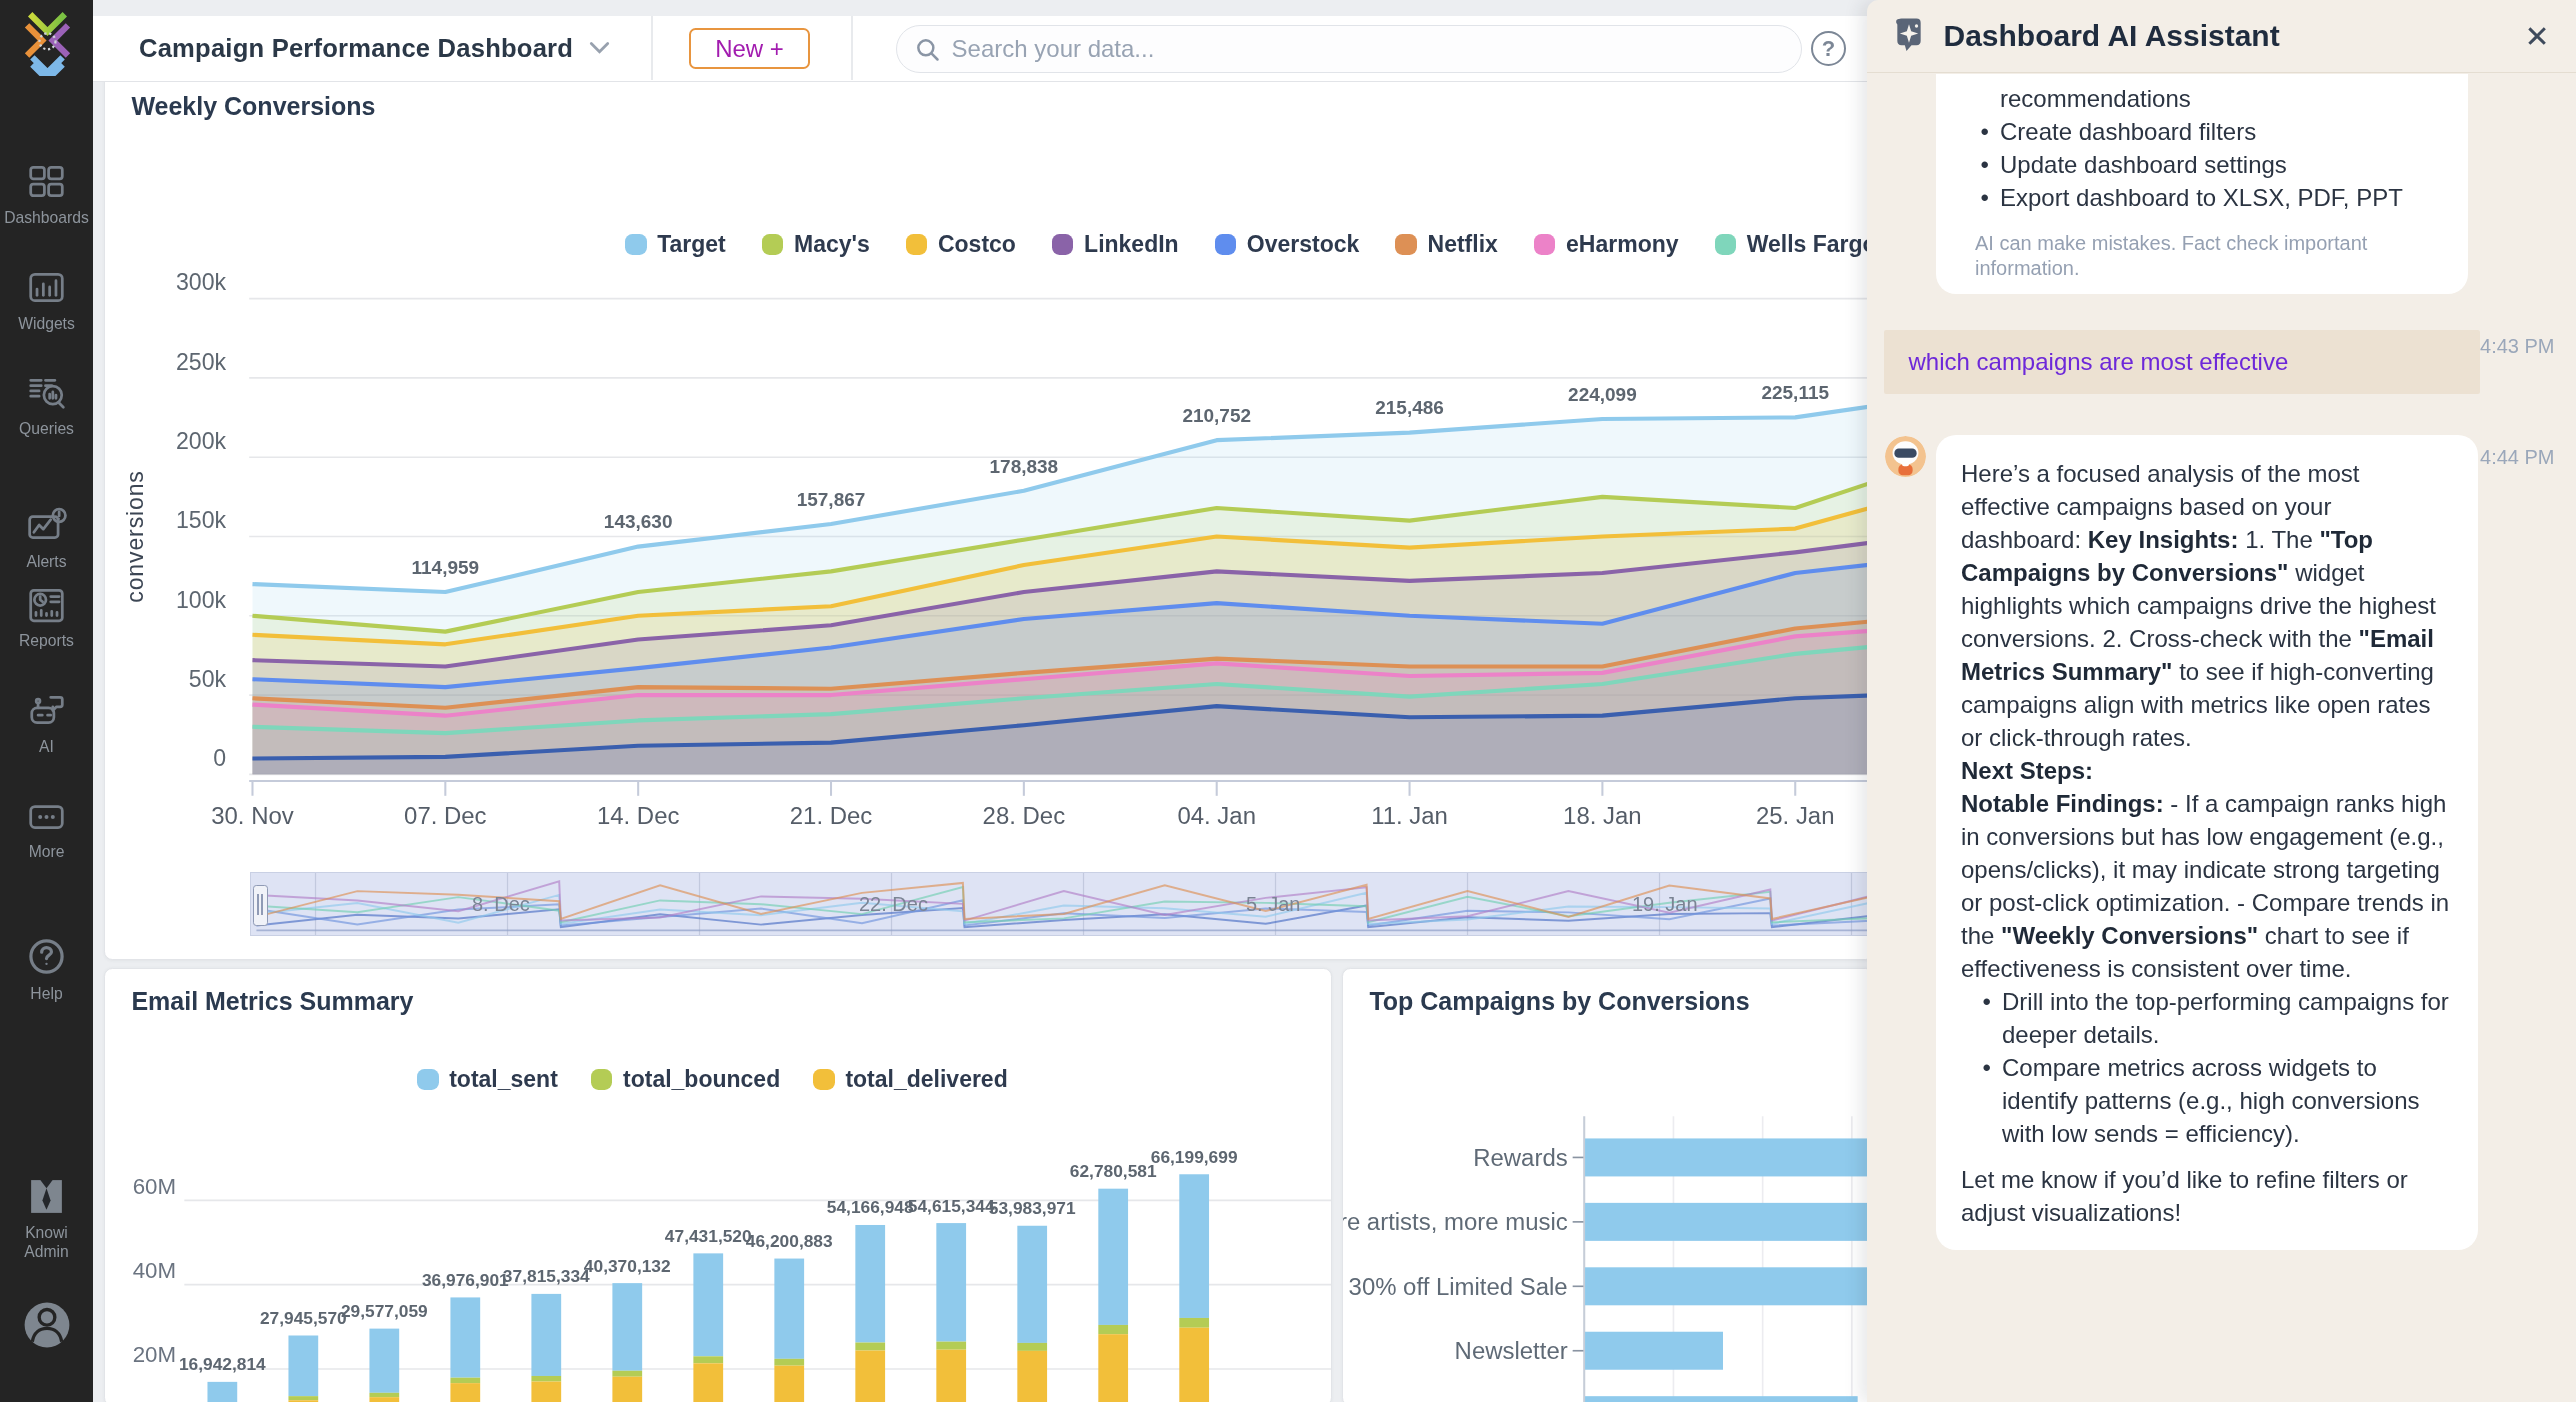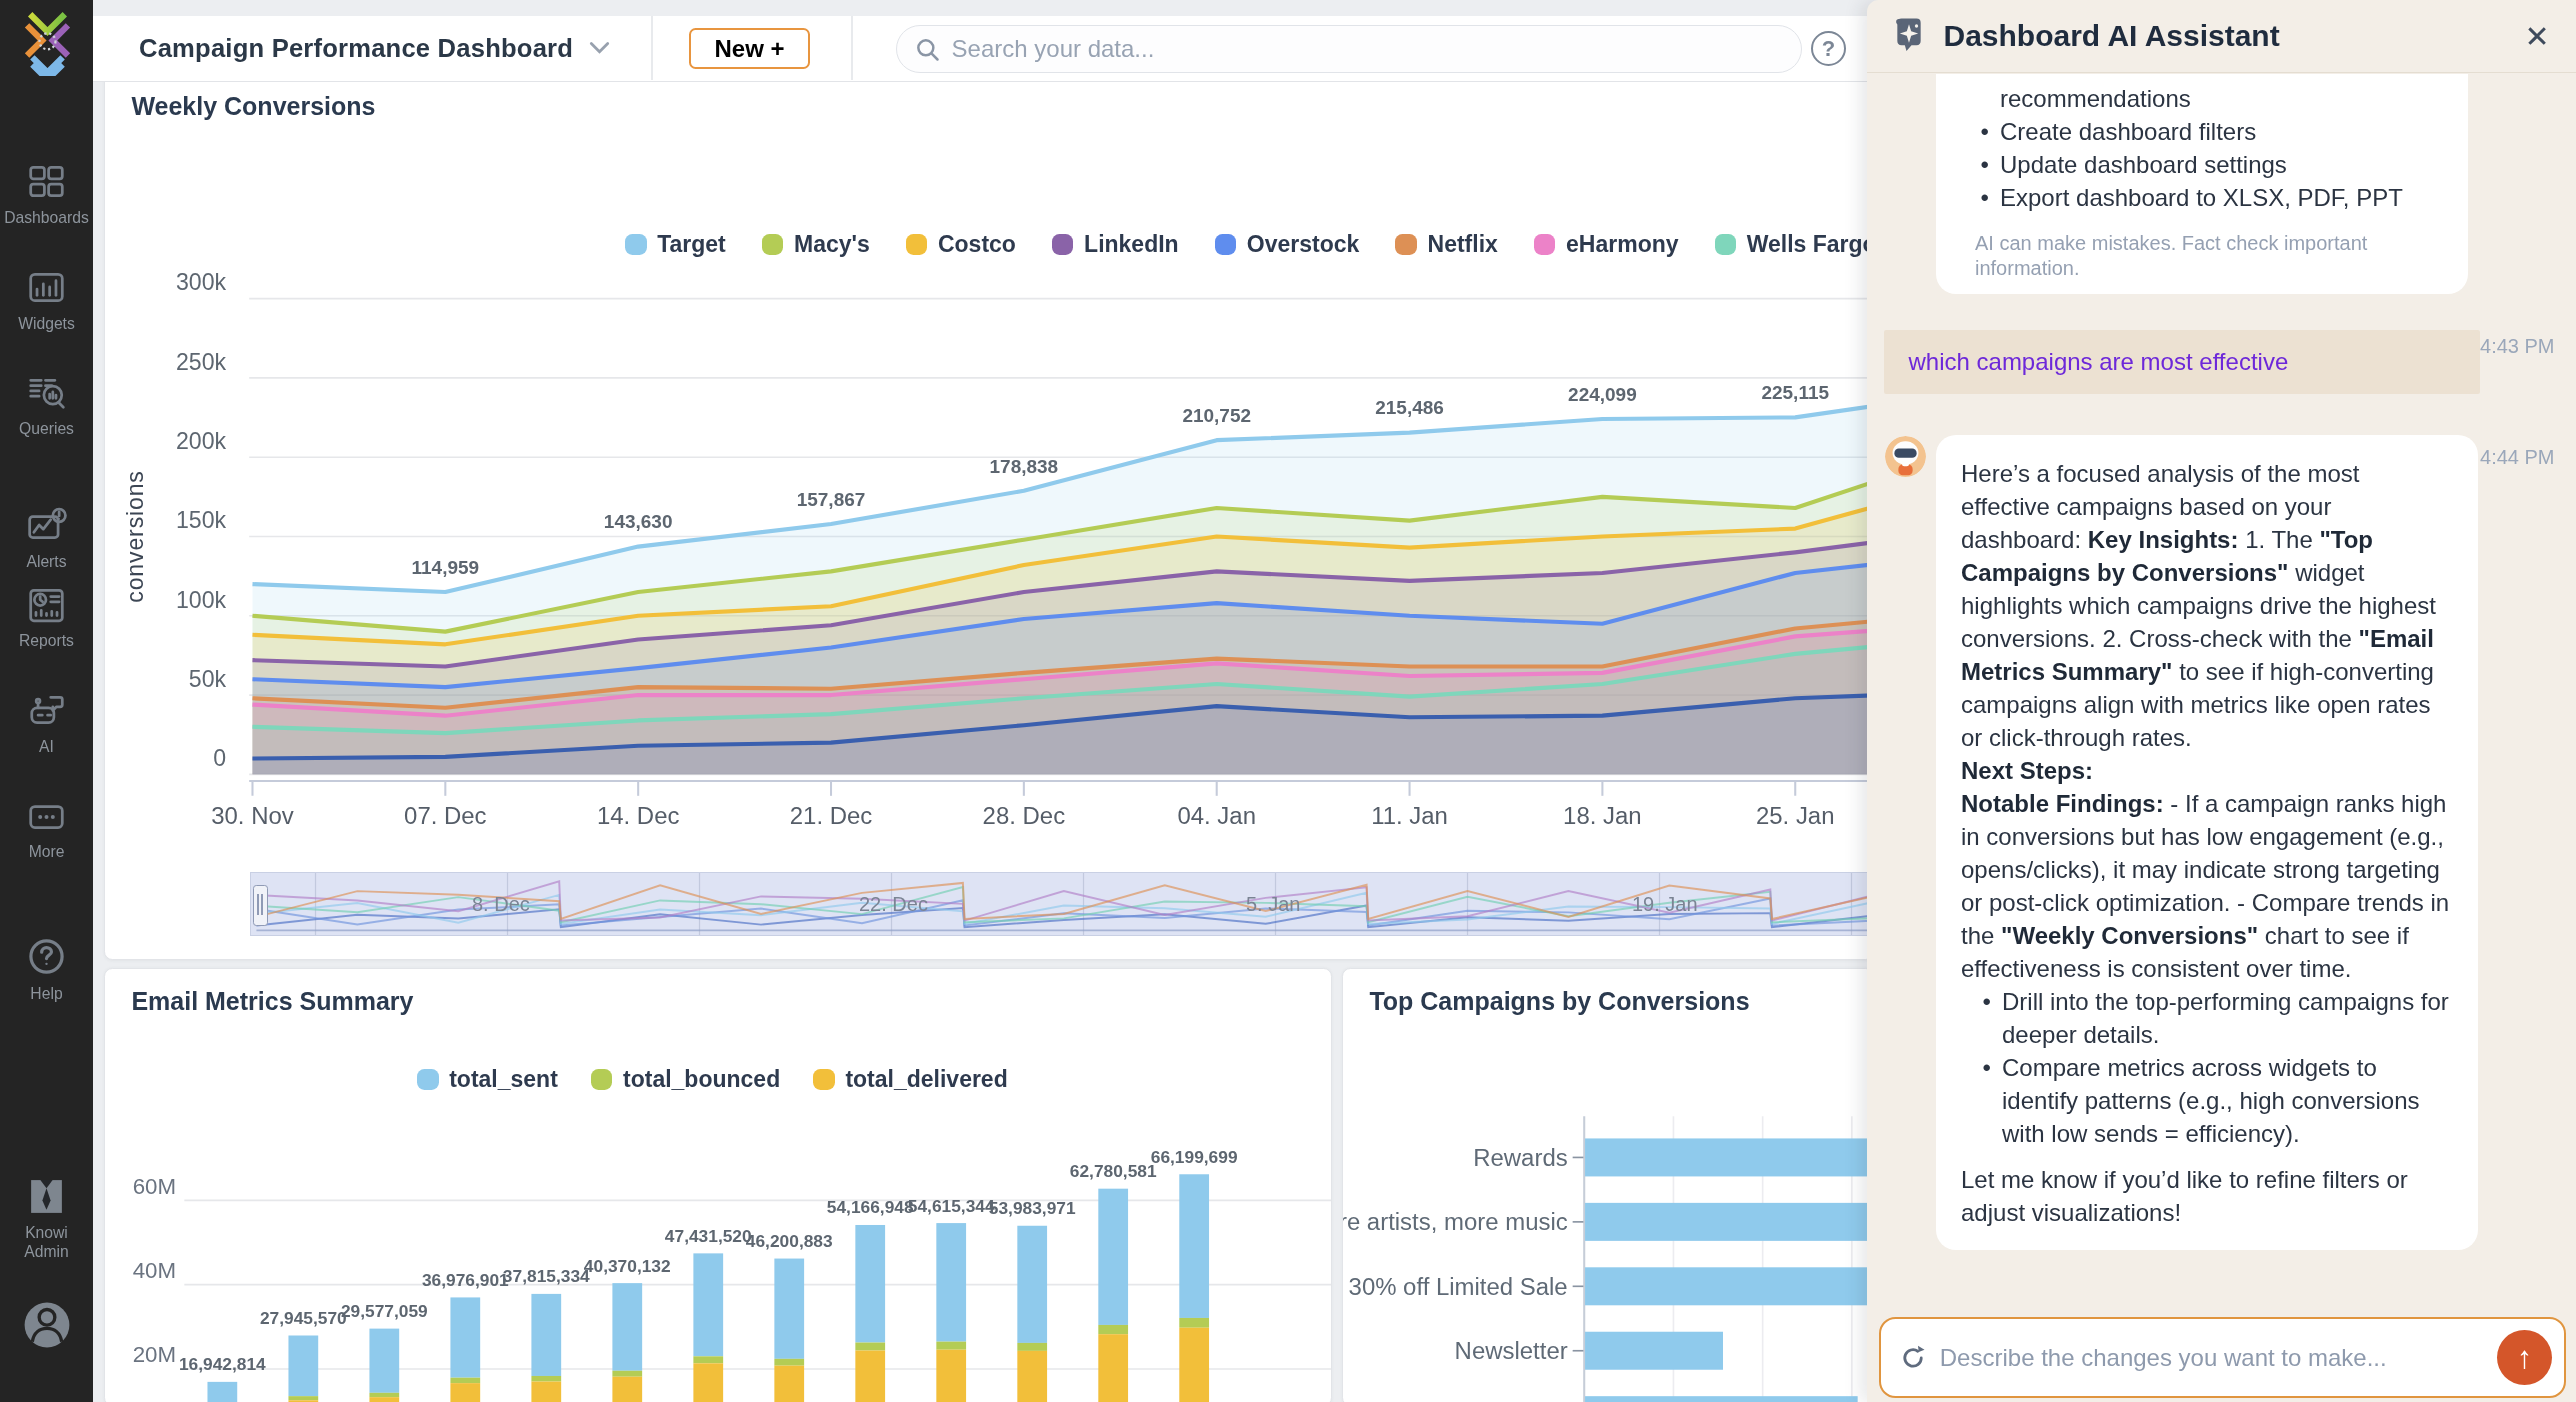--- a/index.html
+++ b/index.html
@@ -12,21 +12,21 @@
   .logo { position:absolute; left:20px; top:11.6px; width:55px; height:64px; }
   .s-item { position:absolute; width:93px; text-align:center; cursor:pointer; }
   .s-item svg { display:block; margin:0 auto; }
   .s-label { font-size:15.7px; color:#8d949c; margin-top:5.8px; line-height:19px; }
 
   
   .topbar { position:absolute; left:93px; top:16px; width:1774px; height:66px; background:#ffffff; border-bottom:1.7px solid #e2e4e8; z-index:5; }
   .tb-title { position:absolute; left:46px; top:18px; display:flex; align-items:center; gap:15px; cursor:pointer; }
   .tb-title span { font-size:25.6px; font-weight:bold; color:#2b3847; letter-spacing:0.2px; }
   .tb-div { position:absolute; top:0; width:1.7px; height:64px; background:#e8eaed; }
-  .new-btn { position:absolute; left:596px; top:12.4px; width:121px; height:41px; background:#fff; border:2.5px solid #e8953f; border-radius:6.6px; color:#000000; font-size:24px; font-weight:bold; font-family:inherit; cursor:pointer; }
+  .new-btn { position:absolute; left:596px; top:12.4px; width:121px; height:41px; background:#fff; border:2.5px solid #e8953f; border-radius:6.6px; color:#a21caf; font-size:24px; font-weight:normal; font-family:inherit; cursor:pointer; }
   .search { position:absolute; left:803px; top:9px; width:906px; height:48px; border:1.7px solid #e1e4e9; border-radius:24px; background:#fdfdfe; display:flex; align-items:center; padding:0 18px; cursor:text; }
   .search .ph { font-size:24px; color:#98a3b3; margin-left:11.6px; }
   .help-circle { position:absolute; left:1718px; top:15px; width:35px; height:35px; border:2.5px solid #7c8796; border-radius:50%; color:#7c8796; font-size:22px; font-weight:bold; text-align:center; line-height:31px; cursor:pointer; }
 
   
   .card { position:absolute; background:#fff; border:0.8px solid #e2e4e8; border-radius:8.3px; box-shadow:0 0.8px 3.3px rgba(40,50,60,.05); overflow:hidden; }
   .card-weekly { left:104px; top:73px; width:1770px; height:887px; }
   .card-email  { left:104px; top:968px; width:1228px; height:438px; }
   .card-top    { left:1342px; top:968px; width:532px; height:438px; }
   .card-title { position:absolute; left:26.4px; top:18px; font-size:25px; font-weight:bold; color:#2b3a4f; z-index:3; }
@@ -477,24 +477,16 @@
     <span class="tstamp" style="top:446px">4:44 PM</span>
     <div class="chat-card card-reply" id="reply-card">
         <div class="chat-p chat-txt">Here’s a focused analysis of the most effective campaigns based on your dashboard: <b>Key Insights:</b> 1. The <b>"Top Campaigns by Conversions"</b> widget highlights which campaigns drive the highest conversions. 2. Cross-check with the <b>"Email Metrics Summary"</b> to see if high-converting campaigns align with metrics like open rates or click-through rates.</div>
         <div class="chat-p chat-txt"><b>Next Steps:</b></div>
         <div class="chat-p chat-txt"><b>Notable Findings:</b> - If a campaign ranks high in conversions but has low engagement (e.g., opens/clicks), it may indicate strong targeting or post-click optimization. - Compare trends in the <b>"Weekly Conversions"</b> chart to see if effectiveness is consistent over time.</div>
         <div class="chat-li chat-txt"><span class="blt">•</span>Drill into the top-performing campaigns for deeper details.</div>
         <div class="chat-li chat-txt"><span class="blt">•</span>Compare metrics across widgets to identify patterns (e.g., high conversions with low sends = efficiency).</div>
         <div class="chat-p chat-txt gap">Let me know if you’d like to refine filters or adjust visualizations!</div>
       </div>
 
-    <div class="ai-input">
-      <svg width="28" height="28" viewBox="0 0 34 34">
-        <path d="M27 17 a10 10 0 1 1 -4.2 -8.2" stroke="#5f6b7e" stroke-width="3.4" fill="none" stroke-linecap="round"></path>
-        <path d="M23 2 L24 9.8 L31 7" fill="#5f6b7e"></path>
-      </svg>
-      <span class="ph">Describe the changes you want to make...</span>
-      <button class="send-btn">↑</button>
-    </div>
   </aside>
 
 </div>
 
 
 </body></html>

